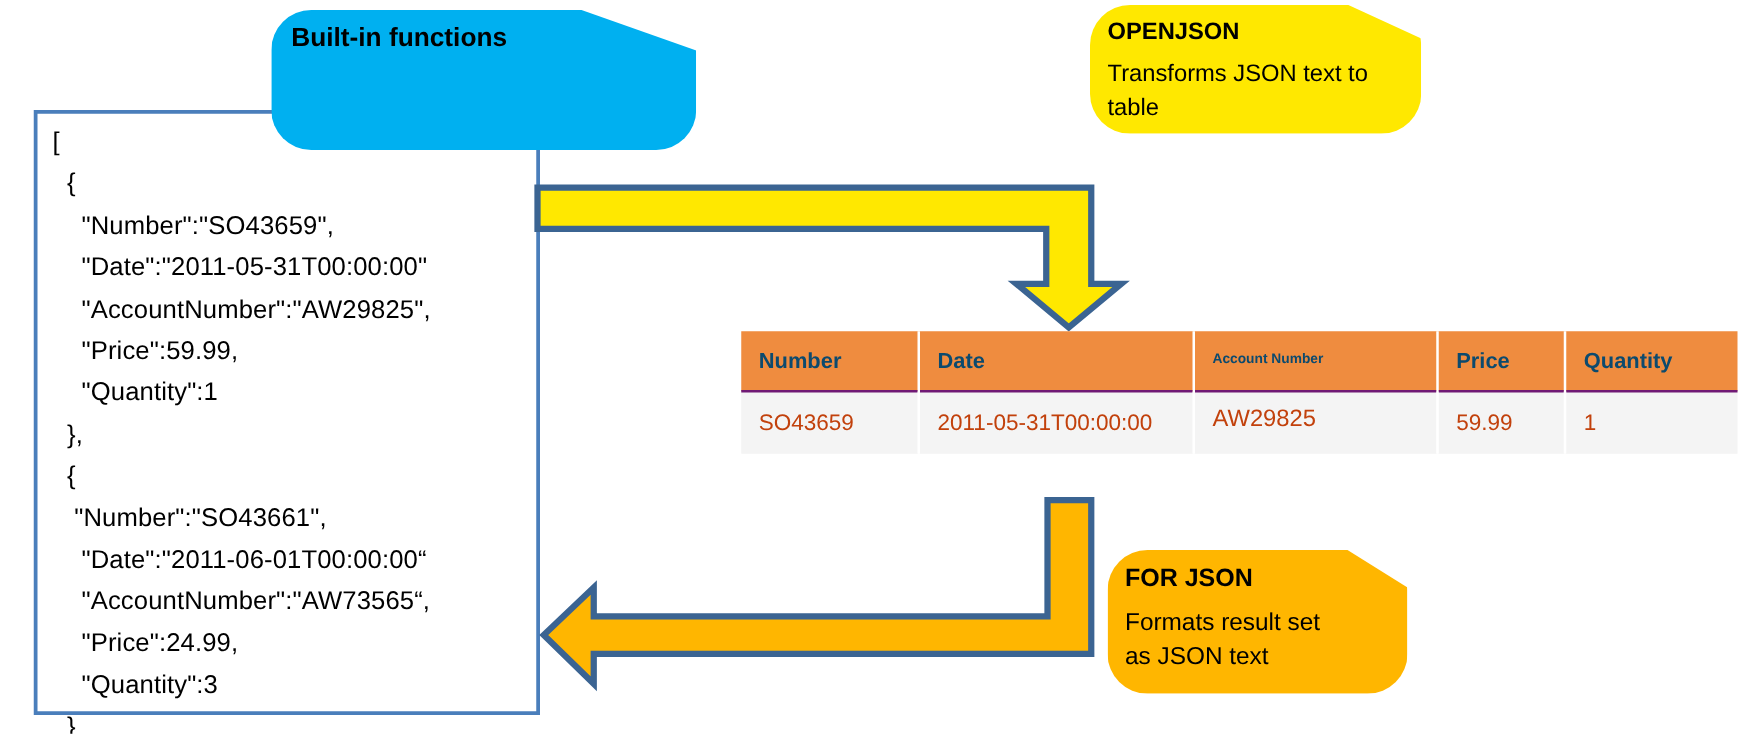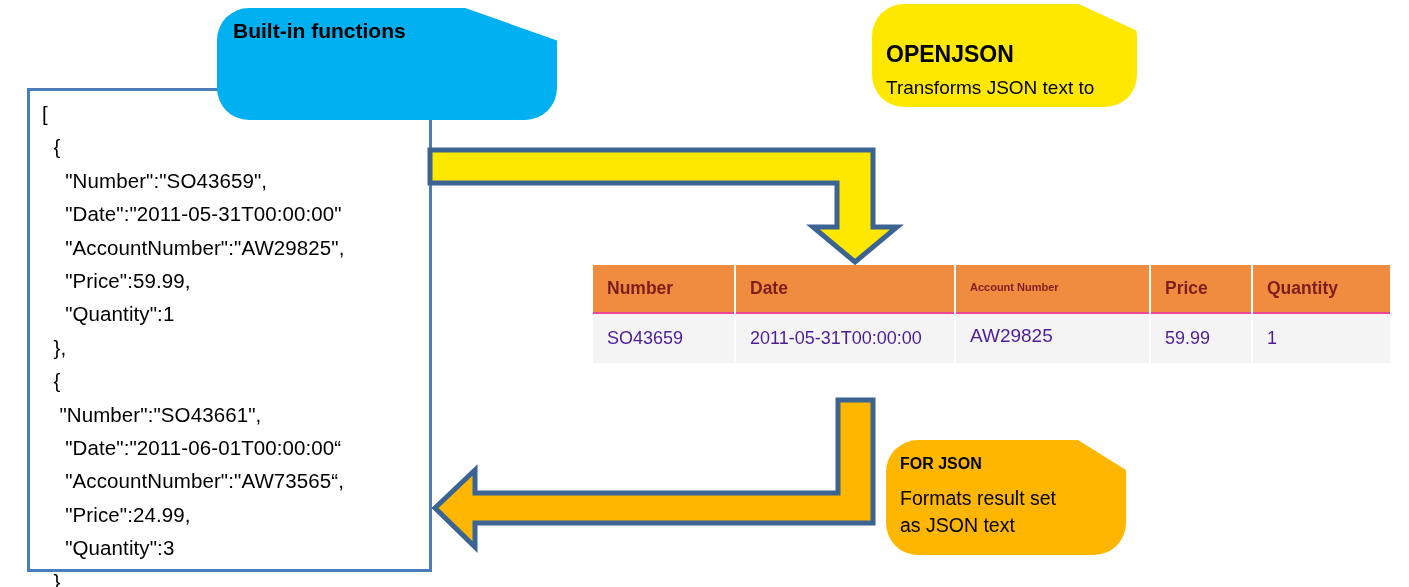--- a/index.html
+++ b/index.html
@@ -49,63 +49,63 @@
     position:absolute;left:424px;top:118px;width:4px;height:52px;
     background:#4a7ebb;z-index:4;
   }
 
   #callout-openjson{
     left:872px;top:4px;width:265px;height:103px;
     background:#ffe800;
     clip-path:polygon(0 0, 78% 0, 100% 26%, 100% 100%, 0 100%);
     padding:9px 0 0 14px;
   }
-  #callout-openjson .c-title{font-size:23px;line-height:26px;margin-top:28px;}
+  #callout-openjson .c-title{font-size:19px;line-height:26px;}
   #callout-openjson .c-body{font-size:19px;line-height:26.5px;margin-top:8px;width:230px;}
 
   #callout-forjson{
     left:886px;top:440px;width:240px;height:115px;
     background:#ffb600;
     clip-path:polygon(0 0, 80% 0, 100% 26%, 100% 100%, 0 100%);
     padding:10px 0 0 14px;
   }
-  #callout-forjson .c-title{font-size:16px;line-height:27px;}
+  #callout-forjson .c-title{font-size:20px;line-height:27px;}
   #callout-forjson .c-body{font-size:19.5px;line-height:27px;margin-top:8px;white-space:pre-line;}
 
   
   .arrow-svg{position:absolute;z-index:10;overflow:visible;}
   #arrow-openjson{left:425px;top:145px;}
   #arrow-forjson{left:425px;top:395px;}
 
   
   #result-table{
     position:absolute;left:593px;top:265px;width:797px;
     border-collapse:collapse;z-index:15;
     table-layout:fixed;
   }
   #result-table th{
-    background:#ef8c3f;color:#7f1d1d;
+    background:#ef8c3f;color:#0c4a6e;
     font-size:17.5px;font-weight:bold;
     text-align:left;
     padding:13px 0 13px 14px;
     height:48px;box-sizing:border-box;
     border-right:2px solid #ffffff;
     vertical-align:middle;
   }
   #result-table th:last-child{border-right:none;}
   #result-table th.th-account{
     font-size:11px;padding-bottom:16px;vertical-align:middle;
   }
   #result-table td{
-    background:#f4f4f4;color:#4c1d95;
+    background:#f4f4f4;color:#c2410c;
     font-size:18px;
     padding:11px 0 11px 14px;
     height:42px;box-sizing:border-box;
     border-right:2px solid #ffffff;
-    border-top:2px solid #ec4899;
+    border-top:2px solid #701a75;
     vertical-align:middle;
   }
   #result-table td:last-child{border-right:none;}
   #result-table td.td-account{font-size:19px;padding-bottom:16px;}
   .col-number{width:142px;}
   .col-date{width:220px;}
   .col-account{width:195px;}
   .col-price{width:102px;}
   .col-qty{width:138px;}
 </style>

